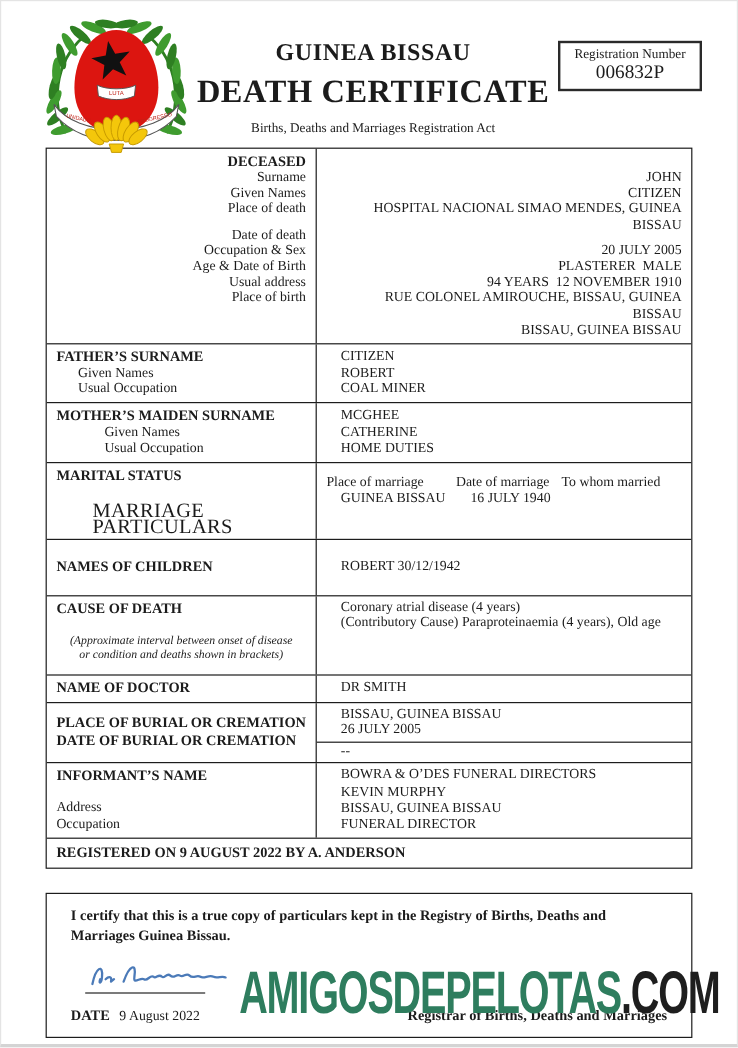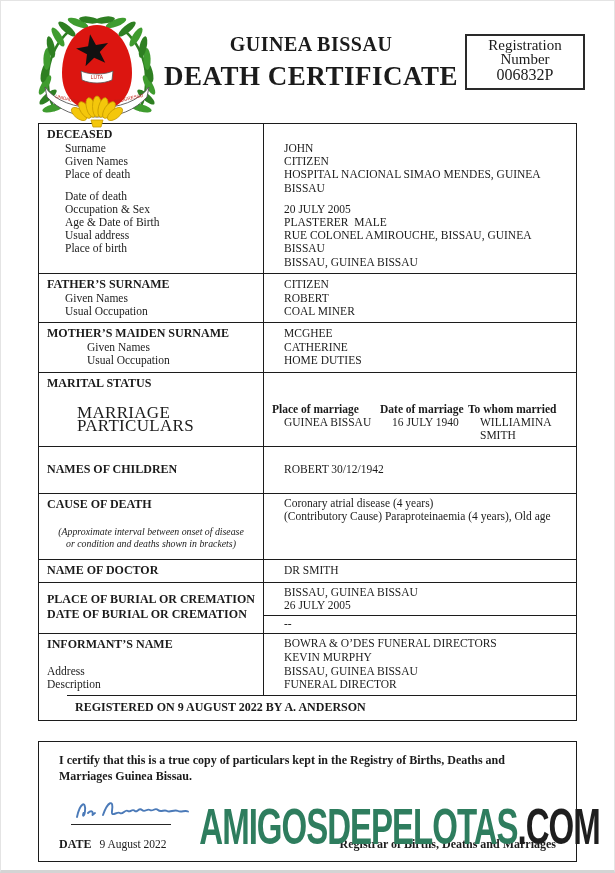--- a/index.html
+++ b/index.html
@@ -18,51 +18,51 @@
   
   .emblem { position:absolute; left:34px; top:10px; width:124px; height:122px; }
   .titleblock { position:absolute; left:155px; top:32px; width:310px; text-align:center; }
   .country { font-size:20px; font-weight:bold; letter-spacing:.5px; }
   .doctitle { font-size:27px; font-weight:bold; margin-top:5px; letter-spacing:.5px; }
   .subtitle { font-size:11px; margin-top:9px; }
   .regbox {
     position:absolute; left:464px; top:33px; width:120px;
     border:2px solid #2a2a2a; text-align:center; padding:2px 2px 4px;
   }
-  .regbox .rlabel { font-size:15px; line-height:14px;font-family:Liberation Serif, serif; }
+  .regbox .rlabel { font-size:11px; line-height:14px;font-family:Liberation Serif, serif; }
   .regbox .rnum { font-size:16px; line-height:18px; }
   
   .doc-table { border:1.6px solid #1c1c1c; width:100%; }
   .trow { display:grid; grid-template-columns:225px 1fr; border-top:1.6px solid #1c1c1c; }
-  .trow:first-child { border-top:none; }
+  .trow:first-child { border-top:none;text-align:right; }
   .lcell { border-right:1.6px solid #1c1c1c; padding:3px 8px 4px; }
   .rcell { padding:3px 8px 4px; }
   .rcell.nopad { padding:0; }
   .sec { font-weight:bold; font-size:12px; line-height:15px; }
   .lbl { font-size:11.5px; line-height:13.2px; }
   .val { font-size:11.5px; line-height:13.2px; white-space:pre-wrap;margin-left:12px; }
   .valsec { line-height:15px; }
   .indent1 { padding-left:18px; }
   .indent2 { padding-left:40px; }
   .spacer8 { height:8px; }
   .spacer15 { height:15px; }
   .spacer13 { height:13px; }
   .vcenter { display:flex; flex-direction:column; justify-content:center; }
   .children-row .lcell, .children-row .rcell { min-height:46px; }
   .mp-label { font-size:17px; line-height:13px; padding-left:30px; margin-top:15px; letter-spacing:.3px; }
   .mcols { display:grid; grid-template-columns:108px 88px 1fr; margin-top:6px; }
-  .mhead { font-weight:bold; font-size:11.5px; line-height:14px;margin-top:20px; }
+  .mhead { font-weight:normal; font-size:11.5px; line-height:14px; }
   .cause-note {
     font-style:italic; font-size:9.8px; line-height:11.5px;
     text-align:center; margin:14px auto 2px; width:190px;
   }
   .cause-row .lcell { padding-bottom:8px; }
   .burial-rtop { padding:3px 8px 3px; border-bottom:1.4px solid #1c1c1c; }
   .burial-rbot { padding:1px 8px 2px; }
-  .trow-full { border-top:1.6px solid #1c1c1c; padding:4px 8px 5px;margin-left:28px; }
+  .trow-full { border-top:1.6px solid #1c1c1c; padding:4px 8px 5px; }
   
   .certbox { margin-top:20px; border:1.6px solid #1c1c1c; padding:11px 20px 9px; }
   .statement { font-weight:bold; font-size:12px; line-height:15.5px; }
   .sigwrap { margin:9px 0 0 12px; width:140px; }
   .sig-svg { display:block; width:130px; height:30px; }
   .sig-underline { width:100px; border-top:1.8px solid #252525; margin-top:1px; }
   .daterow { display:flex; justify-content:space-between; align-items:baseline; margin-top:9px; }
   .datelabel { font-weight:bold; font-size:12px; }
   .dateval { font-size:11.5px; margin-left:8px; }
   .registrar { font-weight:bold; font-size:12px; }
@@ -121,20 +121,21 @@
       <ellipse cx="68" cy="96.5" rx="4.5" ry="10" transform="rotate(15 68 96.5)"></ellipse>
       <ellipse cx="74" cy="99" rx="4.5" ry="9.5" transform="rotate(33 74 99)"></ellipse>
       <ellipse cx="80" cy="103" rx="4.5" ry="9" transform="rotate(52 80 103)"></ellipse>
       <path d="M56 109 L68 109 L66 116 L58 116 Z"></path>
     </g>
   </svg>
 
   <div class="titleblock">
     <div class="country">GUINEA BISSAU</div>
     <div class="doctitle">DEATH CERTIFICATE</div>
+    <div class="subtitle">Births, Deaths and Marriages Registration Act</div>
   </div>
 
   <div class="regbox">
     <div class="rlabel">Registration Number</div>
     <div class="rnum">006832P</div>
   </div>
 
   <div class="doc-table">
 
     <div class="trow">
@@ -151,20 +152,21 @@
         <div class="lbl indent1">Place of birth</div>
       </div>
       <div class="rcell">
         <div class="spacer15"></div>
         <div class="val">JOHN</div>
         <div class="val">CITIZEN</div>
         <div class="val">HOSPITAL NACIONAL SIMAO MENDES, GUINEA BISSAU</div>
         <div class="spacer8"></div>
         <div class="val">20 JULY 2005</div>
         <div class="val">PLASTERER  MALE</div>
+        <div class="val">94 YEARS  12 NOVEMBER 1910</div>
         <div class="val">RUE COLONEL AMIROUCHE, BISSAU, GUINEA BISSAU</div>
         <div class="val">BISSAU, GUINEA BISSAU</div>
       </div>
     </div>
 
     <div class="trow">
       <div class="lcell">
         <div class="sec">FATHER’S SURNAME</div>
         <div class="lbl indent1">Given Names</div>
         <div class="lbl indent1">Usual Occupation</div>
@@ -199,21 +201,20 @@
           <div>
             <div class="mhead">Place of marriage</div>
             <div class="val">GUINEA BISSAU</div>
           </div>
           <div>
             <div class="mhead">Date of marriage</div>
             <div class="val">16 JULY 1940</div>
           </div>
           <div>
             <div class="mhead">To whom married</div>
-            <div class="val">WILLIAMINA SMITH</div>
           </div>
         </div>
       </div>
     </div>
 
     <div class="trow children-row">
       <div class="lcell vcenter">
         <div class="sec">NAMES OF CHILDREN</div>
       </div>
       <div class="rcell vcenter">
@@ -255,21 +256,21 @@
           <div class="val">--</div>
         </div>
       </div>
     </div>
 
     <div class="trow">
       <div class="lcell">
         <div class="sec">INFORMANT’S NAME</div>
         <div class="spacer13"></div>
         <div class="lbl">Address</div>
-        <div class="lbl">Description</div>
+        <div class="lbl">Occupation</div>
       </div>
       <div class="rcell">
         <div class="val">BOWRA &amp; O’DES FUNERAL DIRECTORS</div>
         <div class="val valsec">KEVIN MURPHY</div>
         <div class="val">BISSAU, GUINEA BISSAU</div>
         <div class="val">FUNERAL DIRECTOR</div>
       </div>
     </div>
 
     <div class="trow-full">

